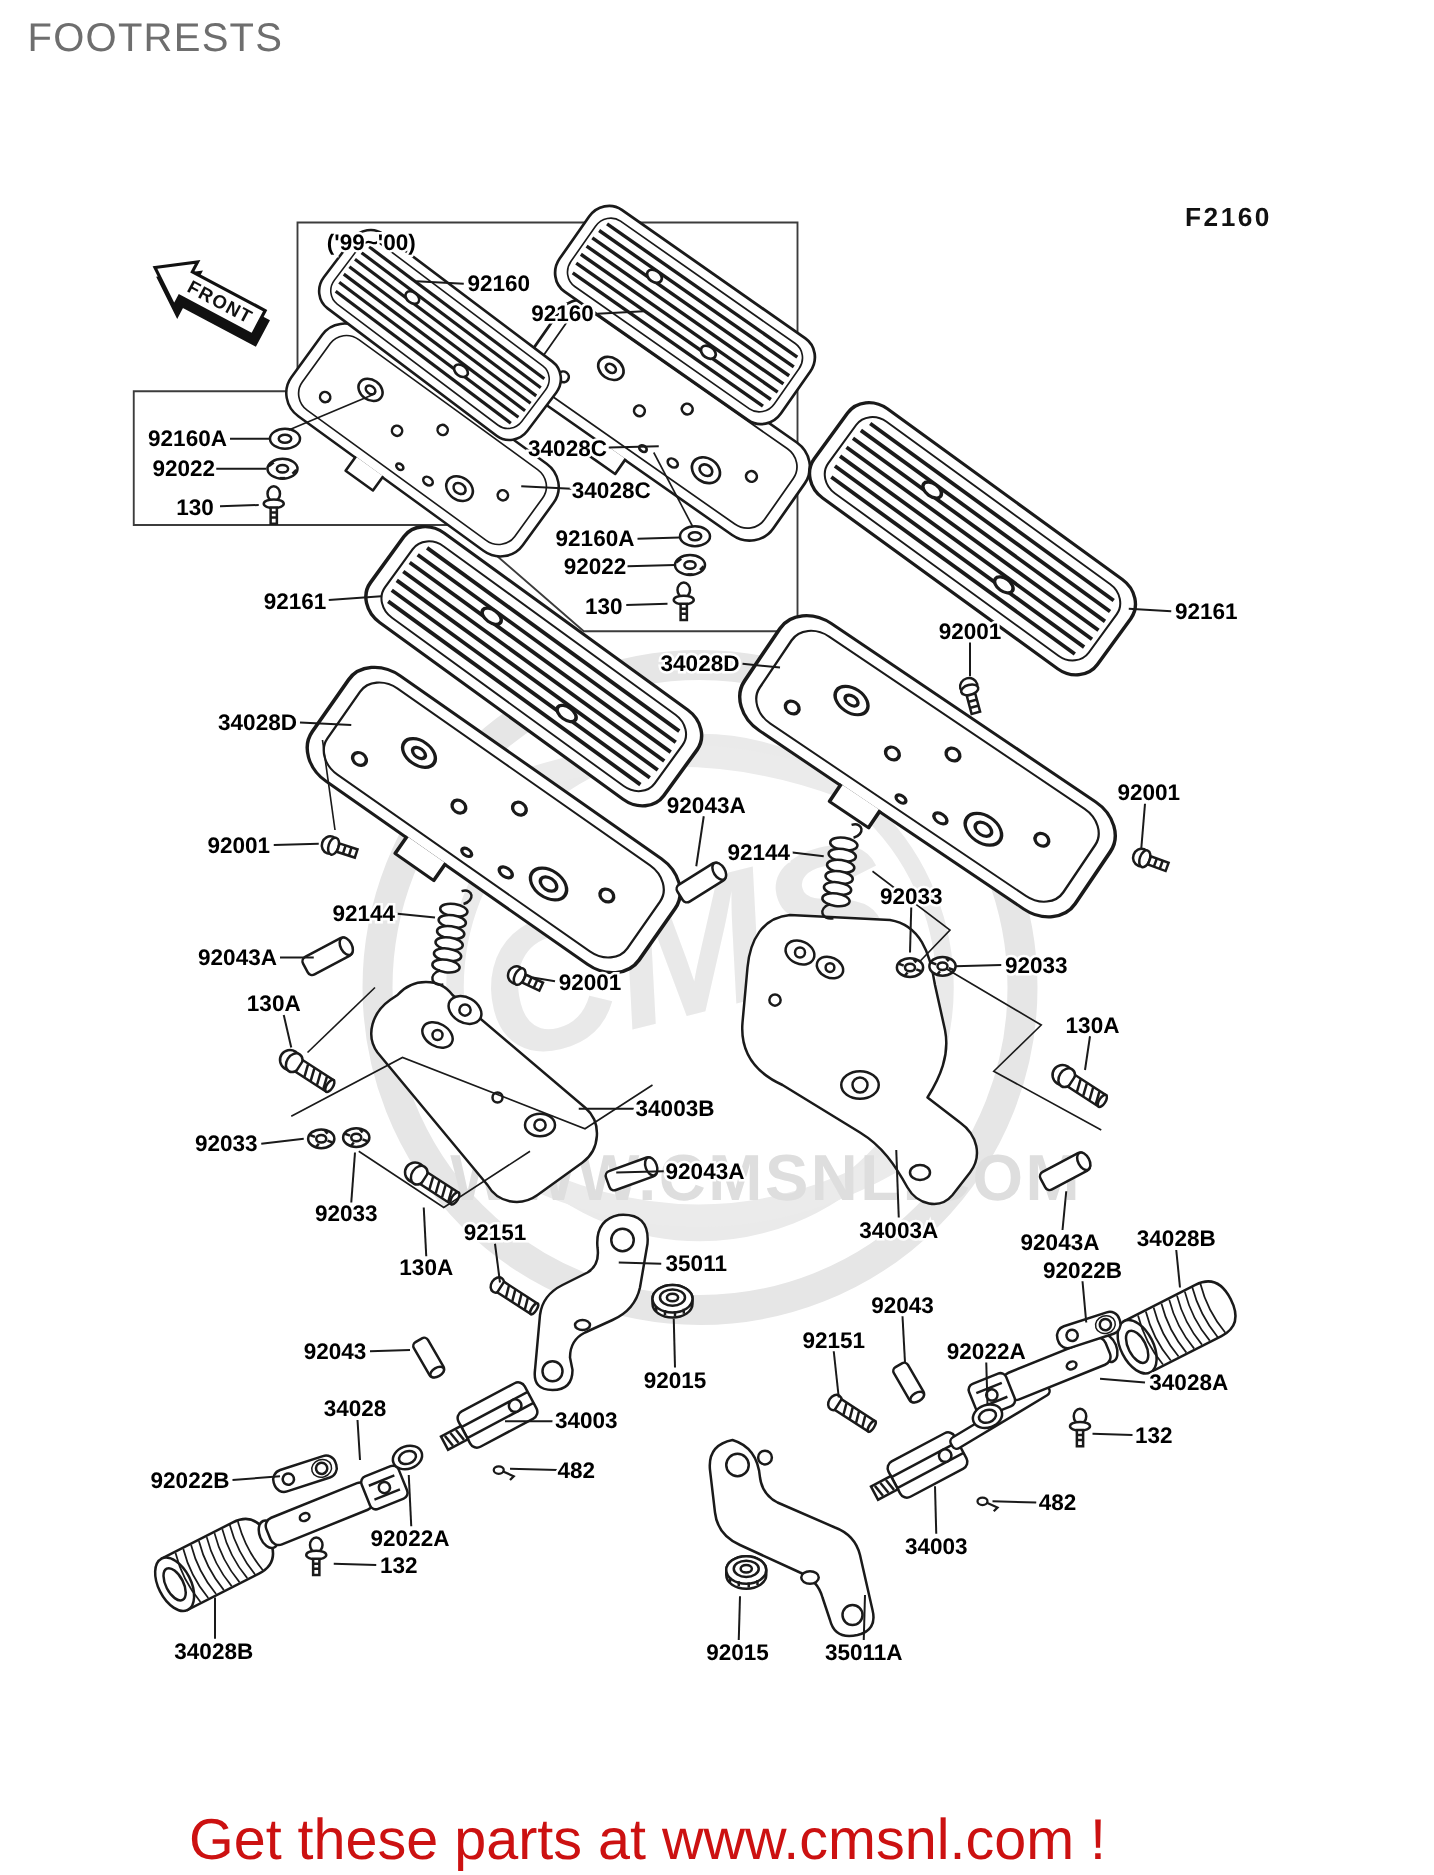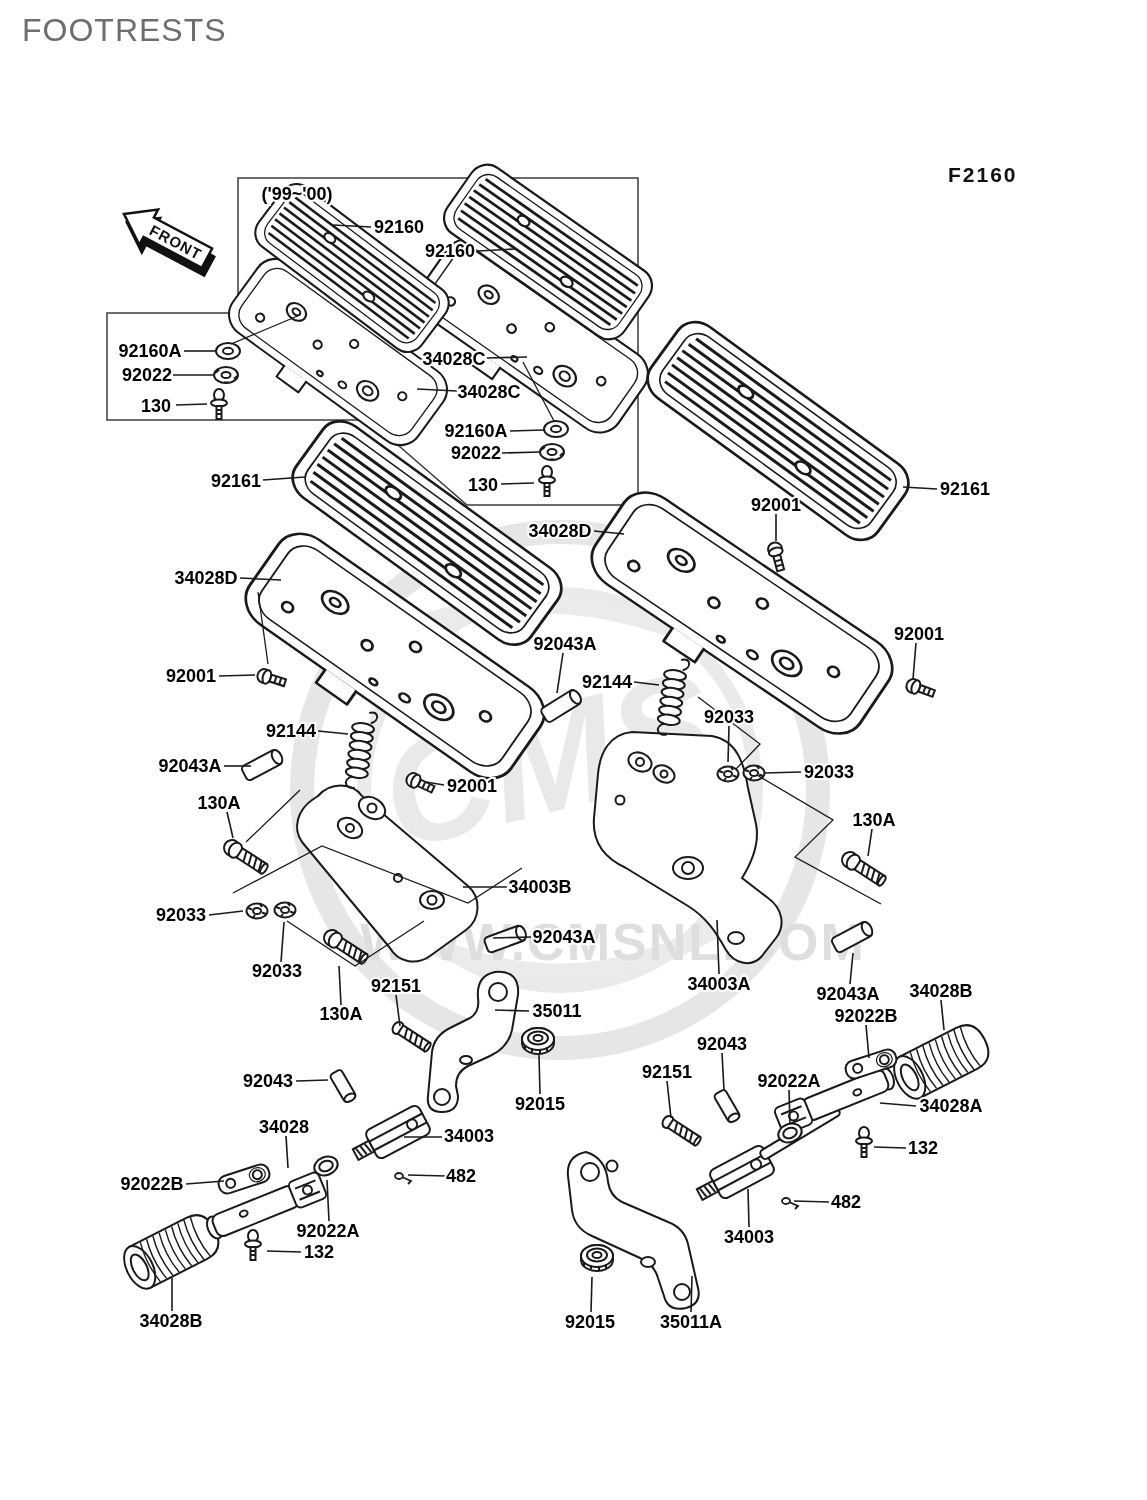--- a/index.html
+++ b/index.html
@@ -451,13 +451,14 @@
         <text x="846" y="1202">482</text>
         <line x1="749" y1="1227" x2="748" y2="1189"></line>
         <text x="749" y="1237">34003</text>
         <line x1="591" y1="1312" x2="592" y2="1277"></line>
         <text x="590" y="1322">92015</text>
         <line x1="691" y1="1312" x2="692" y2="1276"></line>
         <text x="691" y="1322">35011A</text>
       </g>
   </svg>
 
+  <div class="footer-banner" style="color: rgb(204, 17, 17);">Get these parts at www.cmsnl.com !</div>
 </div>
 
 </body></html>

